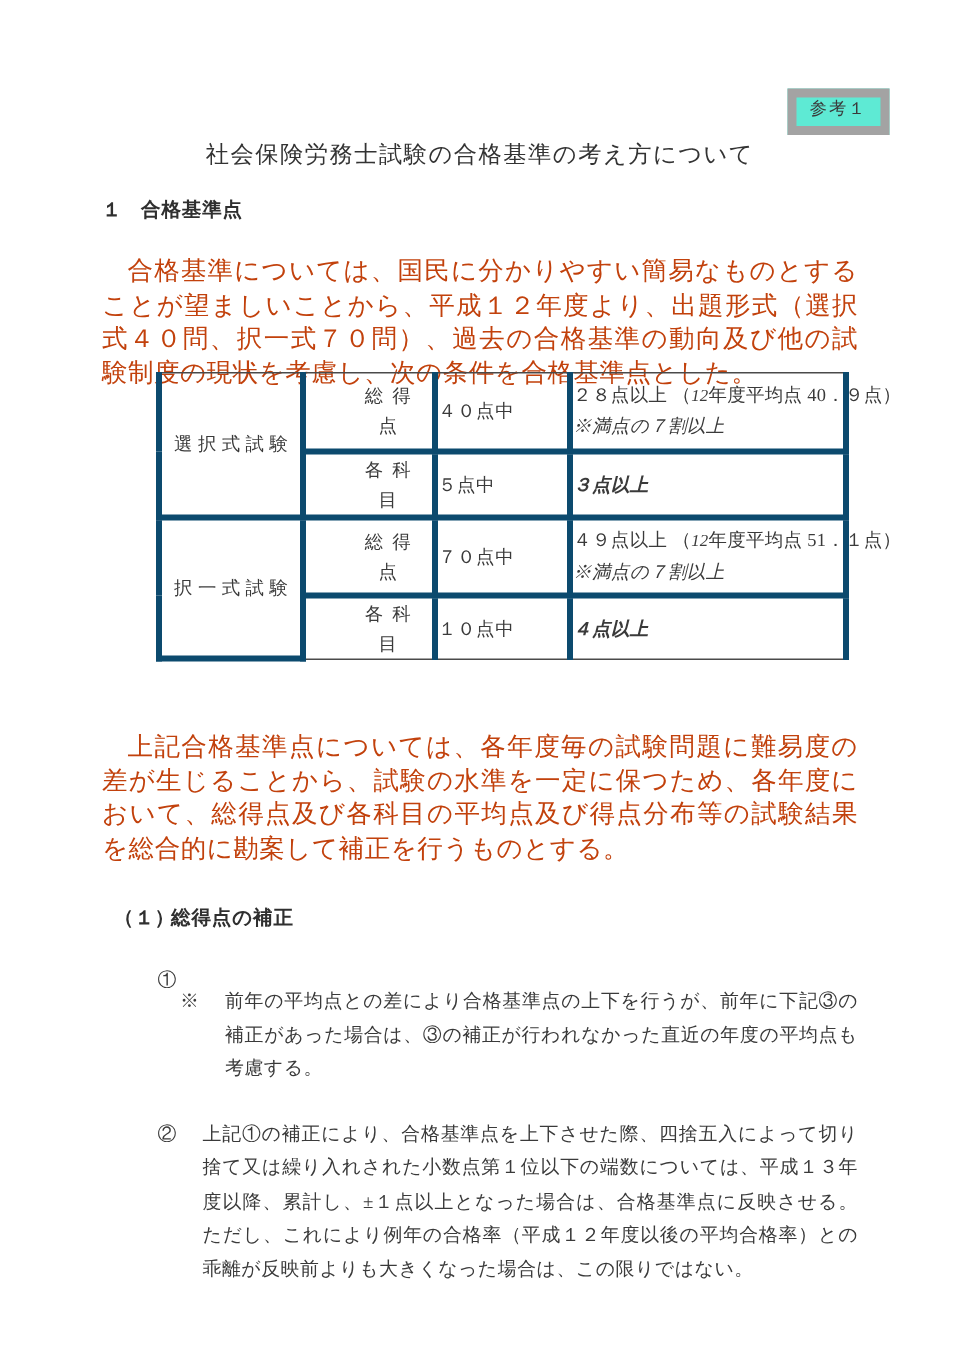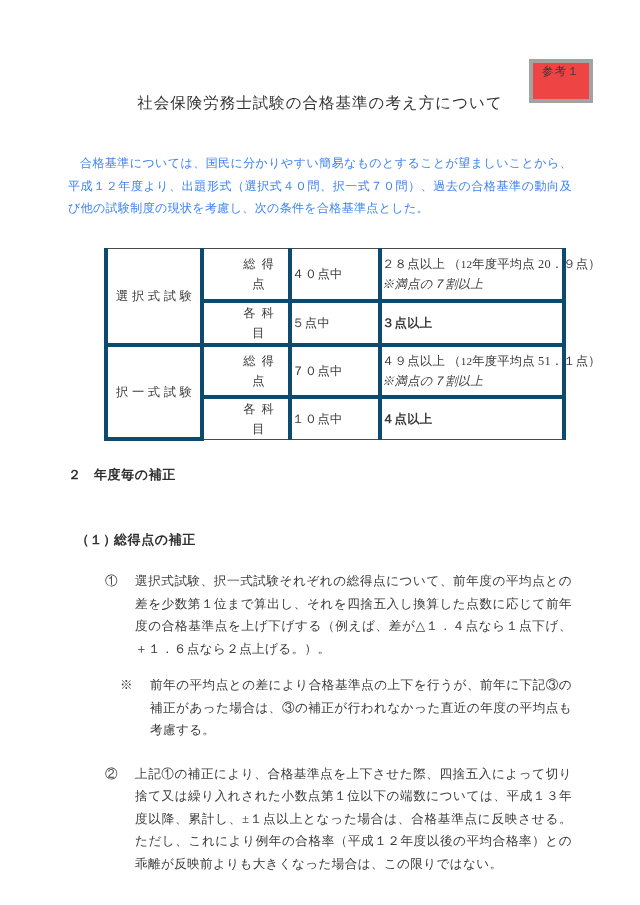--- a/index.html
+++ b/index.html
@@ -25,27 +25,27 @@
     height: 905px;
     box-sizing: border-box;
     padding: 0;
   }
 
   
   .ref-tag {
     position: absolute;
     right: 47px;
     top: 59px;
-    border: 4px solid #a3a3a3;
-    padding: 2px 9px 20px 9px;
+    border: 6px solid #a3a3a3;
+    padding: 2px 9px 3px 9px;
     font-size: 11.5px;
     line-height: 1.2;
     letter-spacing: 1.2px;
     color: #3a3a3a;
-    background: #ef4444;
+    background: #5eead4;
   }
 
   
   .doc-title {
     position: absolute;
     top: 93px;
     left: 0;
     width: 640px;
     text-align: center;
     font-size: 15.5px;
@@ -77,27 +77,27 @@
     font-weight: bold;
     margin: 0;
     letter-spacing: 0.6px;
     color: #2f2f2f;
     line-height: 1.4;
     padding-left: 8px;
   }
   h3.sub-head .num { display: inline-block; width: 38px; }
 
   p.body-para {
-    font-size: 12px;
+    font-size: 17px;
     line-height: 22.5px;
     margin: 0;
     letter-spacing: 0.35px;
     text-align: justify;
     text-justify: inter-ideograph;
-    color: #3b82f6;
+    color: #c2410c;
   }
   p.body-para.indent1 { text-indent: 1em; }
 
   .gap-sm  { height: 14px; }
   .gap-md  { height: 21px; }
   .gap-lg  { height: 26px; }
 
   
   .list-item {
     position: relative;
@@ -181,57 +181,60 @@
   }
   td.c-crit {
     width: 180px;
     text-align: left;
     padding: 5px 6px 5px 10px;
     border-left: 1px dashed #6a6a6a;
     border-right: 1.6px solid #4a4a4a;
   }
   td.c-crit .main { font-weight: normal; letter-spacing: 0.3px; }
   td.c-crit .paren { font-weight: normal; letter-spacing: 0.2px; }
-  td.c-crit .paren .hw { font-size: 11.2px; }
+  td.c-crit .paren .hw { font-size: 11.2px; font-style: italic; }
   td.c-crit .note { display: block; letter-spacing: 0.3px; white-space: nowrap; font-style: italic; }
-  td.c-crit .single { font-weight: bold; letter-spacing: 0.3px; }
+  td.c-crit .single { font-weight: bold; letter-spacing: 0.3px; font-style: italic; }
 
   .row-tall { height: 52px; }
   .row-short { height: 42px; }
 
   .nowrap { white-space: nowrap; }
 </style>
 </head>
 <body>
 
 <div class="page">
 
   <div class="ref-tag">参考１</div>
 
   <div class="doc-title">社会保険労務士試験の合格基準の考え方について</div>
 
   <div class="content">
+    <h2 class="sec-head">
+      <span class="num">１</span><span>合格基準点</span>
+    </h2>
     <div class="gap-md"></div>
     <p class="body-para indent1">合格基準については、国民に分かりやすい簡易なものとすることが望ましいことから、平成１２年度より、出題形式（選択式４０問、択一式７０問）、過去の合格基準の動向及び他の試験制度の現状を考慮し、次の条件を合格基準点とした。</p>
   </div>
 
   <div class="table-wrap">
     <table class="criteria">
       <tbody>
         <tr class="first-row row-tall">
           <td class="c-exam" rowspan="2">
             <span class="spread">選択式試験</span>
           </td>
           <td class="c-kind">
             <span class="spread">総得点</span>
           </td>
           <td class="c-full">４０点中</td>
           <td class="c-crit">
             <span class="nowrap">
-              <span class="main">２８点以上</span><span class="paren"> <span>（</span><span class="hw">12</span><span>年度平均点 20．９点）</span></span>
+              <span class="main">２８点以上</span><span class="paren"> <span>（</span><span class="hw">12</span><span>年度平均点 40．９点）</span></span>
             </span>
             <span class="note">※満点の７割以上</span>
           </td>
         </tr>
 
         <tr class="row-short">
           <td class="c-kind">
             <span class="spread">各科目</span>
           </td>
           <td class="c-full">５点中</td>
@@ -263,35 +266,33 @@
           <td class="c-full">１０点中</td>
           <td class="c-crit">
             <span class="single">４点以上</span>
           </td>
         </tr>
       </tbody>
     </table>
   </div>
 
   <div class="content" style="top:466px;">
-    <h2 class="sec-head">
-      <span class="num">２</span><span>年度毎の補正</span>
-    </h2>
     <div class="gap-md"></div>
+    <p class="body-para indent1">上記合格基準点については、各年度毎の試験問題に難易度の差が生じることから、試験の水準を一定に保つため、各年度において、総得点及び各科目の平均点及び得点分布等の試験結果を総合的に勘案して補正を行うものとする。</p>
 
     <div class="gap-lg"></div>
 
     <h3 class="sub-head">
       <span class="num">（１）</span><span>総得点の補正</span>
     </h3>
 
     <div class="gap-md"></div>
 
     <div class="list-item lvl-1">
-      <span class="marker">①</span><span>選択式試験、択一式試験それぞれの総得点について、前年度の平均点との差を少数第１位まで算出し、それを四捨五入し換算した点数に応じて前年度の合格基準点を上げ下げする（例えば、差が△１．４点なら１点下げ、＋１．６点なら２点上げる。）。</span>
+      <span class="marker">①</span>
     </div>
 
     <div class="gap-sm"></div>
 
     <div class="list-item lvl-2">
       <span class="marker">※</span><span>前年の平均点との差により合格基準点の上下を行うが、前年に下記③の補正があった場合は、③の補正が行われなかった直近の年度の平均点も考慮する。</span>
     </div>
 
     <div class="gap-md"></div>
 

